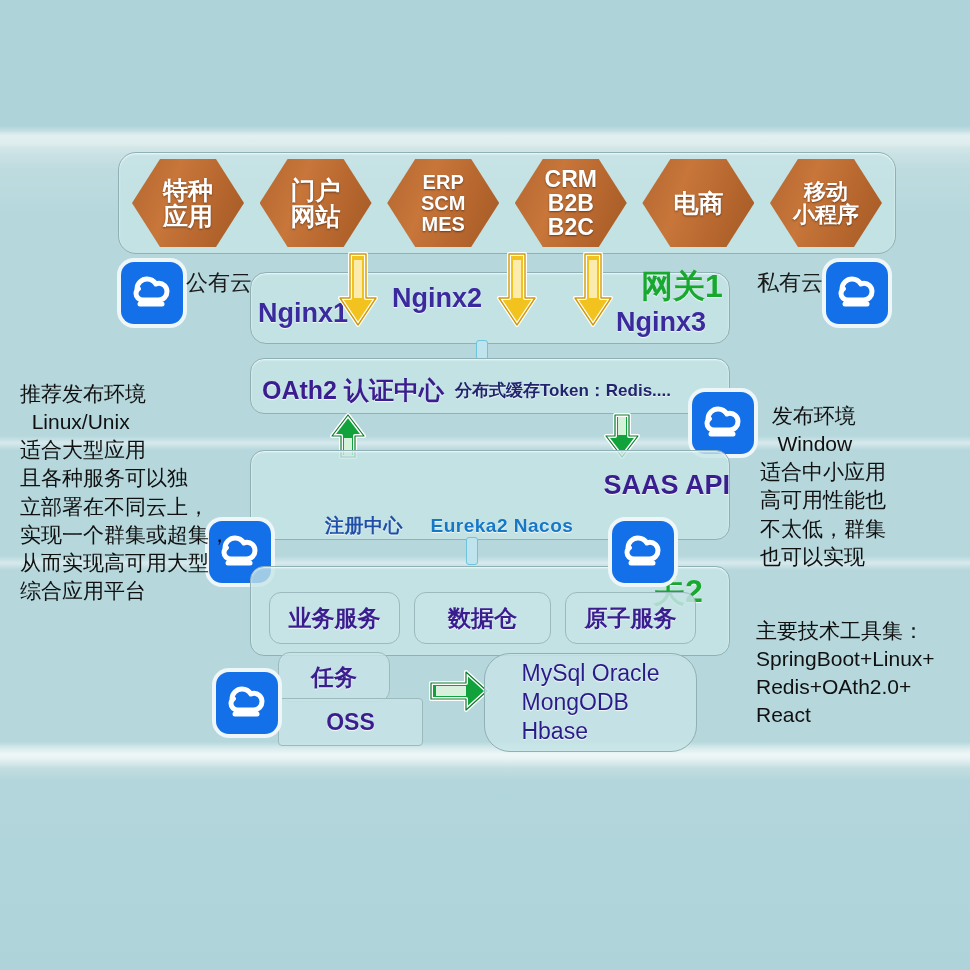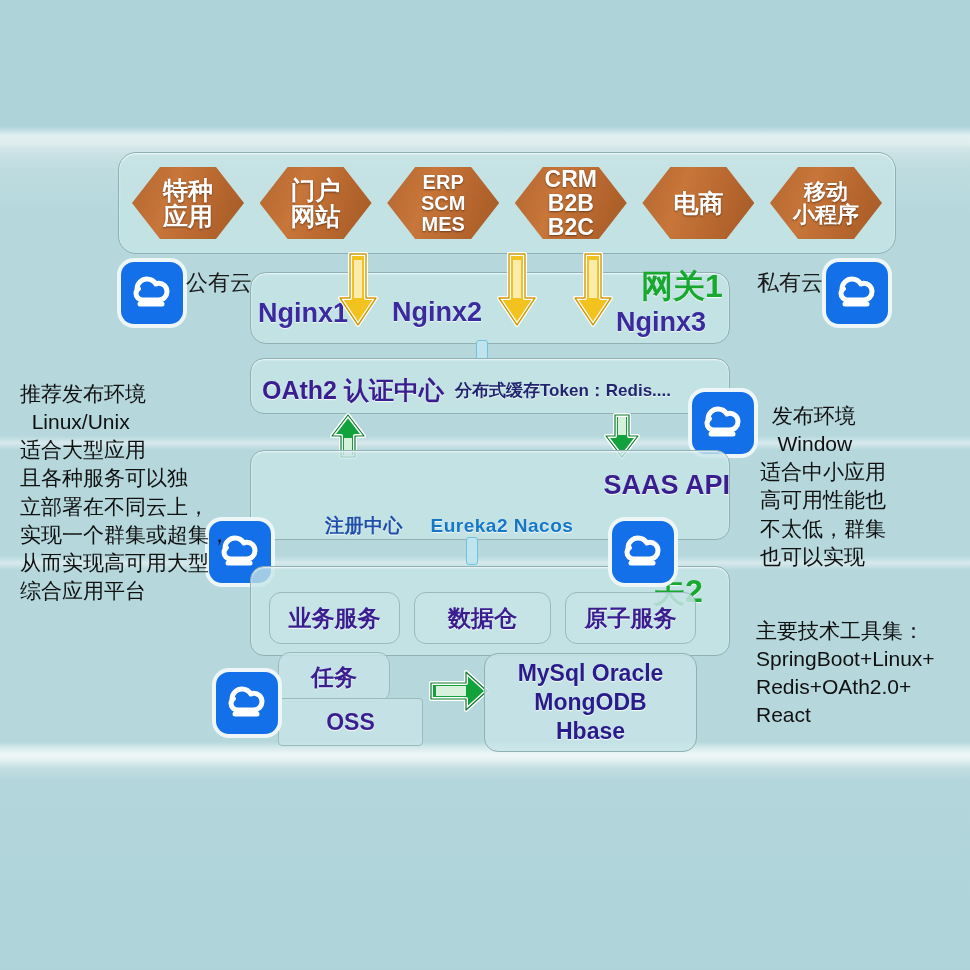--- a/index.html
+++ b/index.html
@@ -20,21 +20,21 @@
   .sheen.mid2{top:556px;height:14px;background:linear-gradient(180deg,rgba(255,255,255,0) 0%,rgba(255,255,255,.45) 50%,rgba(255,255,255,0) 100%);}
 
   .panel{position:absolute;box-sizing:border-box;
     background:rgba(199,228,230,.78);
     border:1.6px solid #8fb0b4;border-radius:14px;
     box-shadow:0 1px 2px rgba(255,255,255,.8) inset;}
 
   
   .hexrow{position:absolute;left:118px;top:152px;width:778px;height:102px;
     display:flex;align-items:center;justify-content:space-between;padding:0 14px;box-sizing:border-box;}
-  .hex{position:relative;width:112px;height:72px;
+  .hex{position:relative;width:112px;height:88px;
     background:linear-gradient(110deg,#b4672f 0%,#c8763a 35%,#b3642c 75%,#a45a26 100%);
     clip-path:polygon(25% 0%,75% 0%,100% 50%,75% 100%,25% 100%,0% 50%);
     display:flex;align-items:center;justify-content:center;text-align:center;
     color:#fff;font-weight:bold;line-height:1.05;}
   .hex span{text-shadow:0 1px 2px rgba(0,0,0,.45);}
   .hex.cn{font-size:25px;}
   .hex.en{font-size:20px;}
 
   
   .gwpanel{left:250px;top:272px;width:480px;height:72px;border-radius:16px;}
@@ -58,23 +58,23 @@
     text-shadow:0 1px 1px rgba(255,255,255,.85);letter-spacing:.5px;}
   .reg-t b{color:#1f4fa8;}
 
   
   .svcpanel{left:250px;top:566px;width:480px;height:90px;border-radius:14px;}
   .svcbox{position:absolute;box-sizing:border-box;background:rgba(199,228,230,.85);
     border:1.5px solid #9cbabd;border-radius:12px;display:flex;align-items:center;justify-content:center;
     font-size:23px;font-weight:bold;color:#3a1e8f;text-shadow:0 1px 1px rgba(255,255,255,.85);}
 
   .dbbox{position:absolute;box-sizing:border-box;background:rgba(199,228,230,.85);
-    border:1.6px solid #8fb0b4;border-radius:14px;
-    display:flex;align-items:center;justify-content:center;text-align:center;
-    font-size:23px;font-weight:bold;color:#2a1b8a;line-height:1.25;
+    border:1.6px solid #8fb0b4;border-radius:26px;
+    display:flex;align-items:center;justify-content:center;
+    font-size:23px;font-weight:normal;color:#2a1b8a;line-height:1.25;
     text-shadow:0 1px 1px rgba(255,255,255,.85);}
 
   
   .cloud{position:absolute;width:62px;height:62px;border-radius:13px;background:#1470e8;
     box-shadow:0 0 0 4px #eef6f7;}
   .cloud svg{display:block;width:62px;height:62px;}
 
   
   .arrow{position:absolute;}
   .side-label{position:absolute;font-size:21px;color:#1a1a1a;}
@@ -119,21 +119,21 @@
     </div>
     <div class="hex cn" style="font-size:22px;">
       <span><span>移动</span><br>
             <span>小程序</span></span>
     </div>
   </div>
 
   <div class="panel gwpanel"></div>
 
   <span class="nginx" style="left:258px;top:298px;">Nginx1</span>
-  <span class="nginx" style="left:392px;top:297px;">Nginx2</span>
+  <span class="nginx" style="left:392px;top:283px;">Nginx2</span>
   <span class="nginx" style="left:616px;top:307px;">Nginx3</span>
   <span class="gw1" style="left:641px;top:265px;">网关1</span>
 
   <div class="arrow" style="left:338px;top:252px;">
     <svg width="40" height="76" viewBox="0 0 40 76">
       <polygon points="12,2 28,2 28,46 38,46 20,73 2,46 12,46" fill="#f2c21e" stroke="#ffffff" stroke-width="4" stroke-linejoin="round"></polygon>
       <polygon points="12,2 28,2 28,46 38,46 20,73 2,46 12,46" fill="none" stroke="#d09b0c" stroke-width="1.4" stroke-linejoin="round"></polygon>
       <rect x="16" y="8" width="8" height="38" fill="#fdf3c8" opacity=".85"></rect>
     </svg>
   </div>

